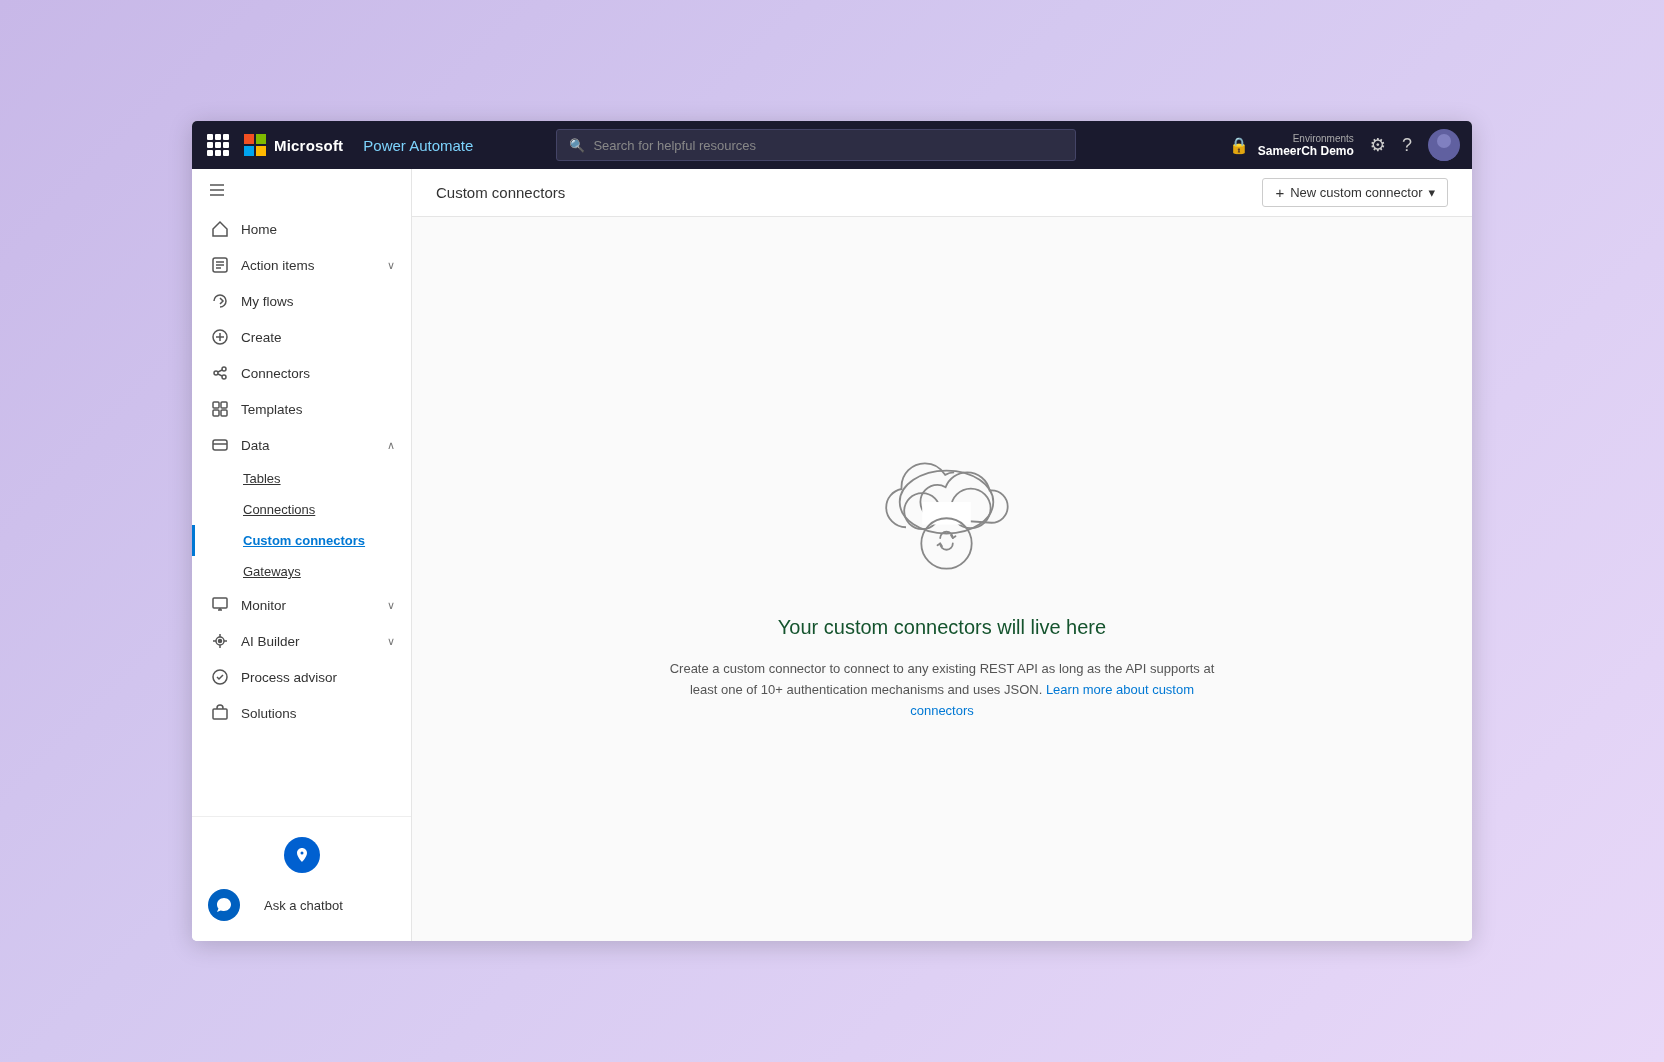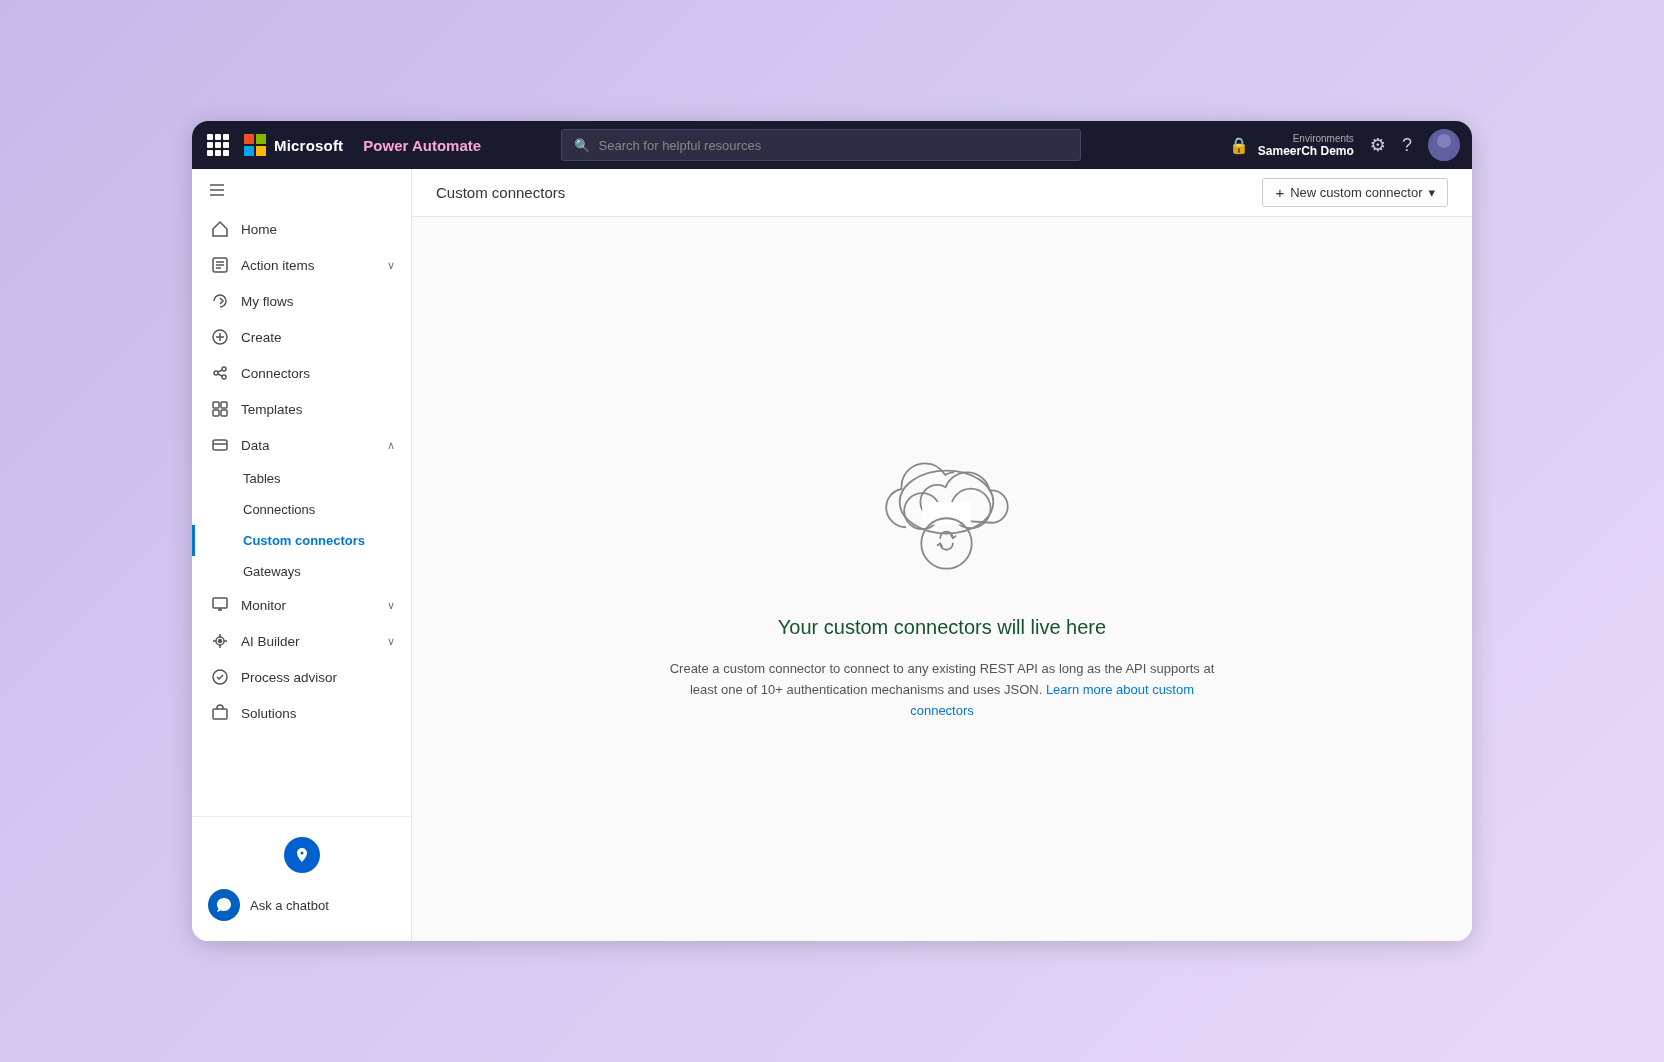--- a/index.html
+++ b/index.html
@@ -8,21 +8,21 @@
       background: linear-gradient(135deg, #c8b8e8 0%, #d4c8f0 40%, #e8d8f8 100%);
       min-height: 1062px;
       display: flex;
       align-items: center;
       justify-content: center;
     }
     .app-window {
       width: 1280px;
       height: 820px;
       background: #fff;
-      border-radius: 16px;
+      border-radius: 5px;
       overflow: hidden;
       display: flex;
       flex-direction: column;
       box-shadow: 0 4px 24px rgba(0,0,0,0.18);
     }
     
     .top-bar {
       height: 48px;
       background: #1a1a2e;
       display: flex;
@@ -47,21 +47,21 @@
       display: flex; align-items: center; gap: 0; margin-right: 4px;
     }
     .ms-logo-grid {
       display: grid; grid-template-columns: repeat(2,10px); gap: 2px; margin-right: 8px;
     }
     .ms-logo-grid span { display: block; width: 10px; height: 10px; }
     .ms-logo-text {
       color: #fff; font-size: 15px; font-weight: 600; letter-spacing: 0.2px;
     }
     .brand-name {
-      color: #f9a8d4; font-size: 15px; font-weight: 700; margin-left: 4px;
+      color: #7dd3fc; font-size: 15px; font-weight: 400; margin-left: 4px;
     }
     .search-bar {
       flex: 1; max-width: 520px; margin: 0 auto;
       background: #2d2d44; border: 1px solid #444466; border-radius: 3px;
       display: flex; align-items: center; padding: 0 12px; height: 32px;
     }
     .search-bar input {
       background: transparent; border: none; outline: none;
       color: #ccc; font-size: 13px; flex: 1;
     }
@@ -102,27 +102,28 @@
       display: flex; align-items: center; gap: 12px;
       padding: 9px 16px; cursor: pointer; color: #333; font-size: 13.5px;
       border-left: 3px solid transparent; position: relative;
     }
     .nav-item .nav-icon { width: 18px; height: 18px; flex-shrink: 0; color: #555; }
     .nav-item .chevron { margin-left: auto; font-size: 11px; color: #777; }
     .nav-sub-item {
       display: flex; align-items: center; padding: 8px 16px 8px 48px;
       cursor: pointer; color: #333; font-size: 13px;
       border-left: 3px solid transparent;
+      text-decoration: underline;
     }
     .nav-sub-item.active { border-left-color: #0078d4; color: #0078d4; font-weight: 600; }
     .sidebar-bottom {
       margin-top: auto; padding: 12px 0; border-top: 1px solid #eee;
     }
     .chatbot-btn {
-      display: flex; align-items: center; gap: 10px;
+      display: flex; align-items: center; gap: 24px;
       padding: 8px 16px; cursor: pointer; color: #333; font-size: 13px;
     }
     .chatbot-icon {
       width: 32px; height: 32px; background: #0060c0; border-radius: 50%;
       display: flex; align-items: center; justify-content: center;
       color: #fff; font-size: 16px; flex-shrink: 0;
     }
     .location-pin {
       width: 36px; height: 36px; background: #0060d0; border-radius: 50%;
       display: flex; align-items: center; justify-content: center;

